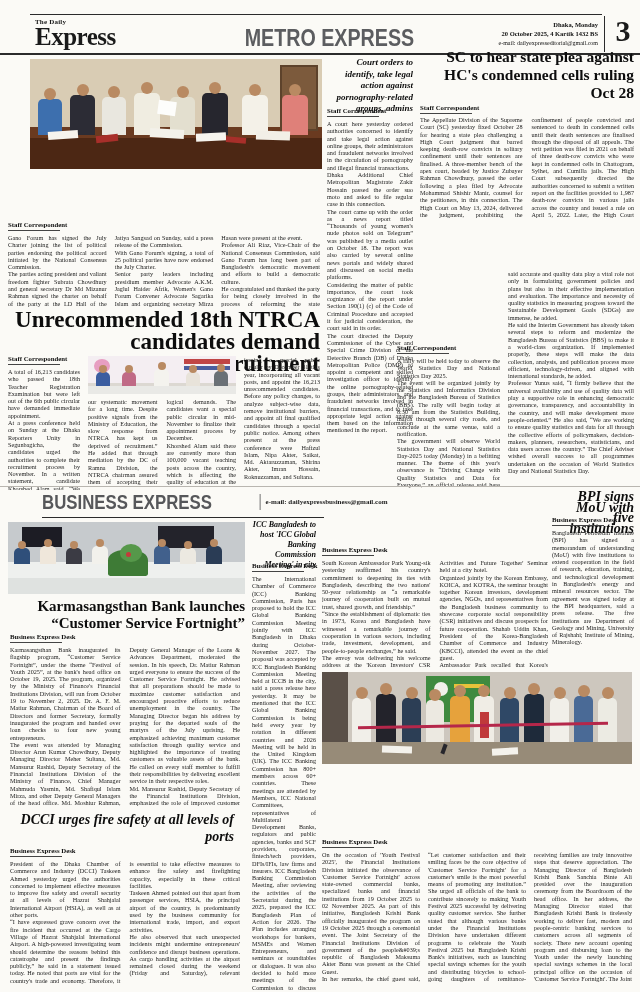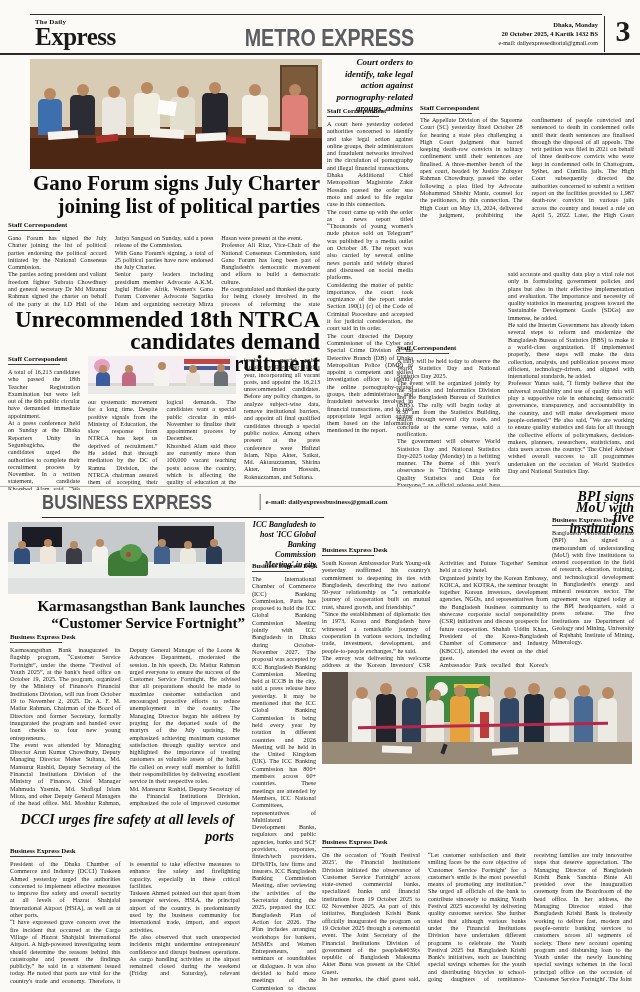--- a/index.html
+++ b/index.html
@@ -85,21 +85,20 @@
     <div class="p" style="left:212px;top:36px;width:26px;height:40px;background:#f4f1e8;"></div>
     <div class="p" style="left:252px;top:36px;width:26px;height:40px;background:#df8079;"></div>
     <div class="abs" style="left:18px;top:72px;width:30px;height:8px;background:#f6f4ee;transform:rotate(-4deg);"></div>
     <div class="abs" style="left:120px;top:70px;width:34px;height:9px;background:#f3f1ea;transform:rotate(3deg);"></div>
     <div class="abs" style="left:166px;top:74px;width:30px;height:8px;background:#f6f4ee;transform:rotate(-3deg);"></div>
     <div class="abs" style="left:226px;top:72px;width:34px;height:9px;background:#f2efe7;transform:rotate(2deg);"></div>
     <div class="abs" style="left:66px;top:76px;width:22px;height:7px;background:#a82f2a;transform:rotate(-6deg);"></div>
     <div class="abs" style="left:196px;top:78px;width:20px;height:6px;background:#a82f2a;transform:rotate(5deg);"></div>
     <div class="abs" style="left:128px;top:42px;width:18px;height:14px;background:#fdfdfb;transform:rotate(8deg);"></div>
   </div>
-  <div class="abs hl" style="left:8px;top:172px;width:312px;font-size:21px;line-height:23px;">Gano Forum signs July Charter joining list of political parties</div>
   <div class="abs byline" style="left:8px;top:221px;">Staff Correspondent</div>
   <div class="abs bodytxt cols3" style="left:8px;top:234px;width:312px;height:75px;">Gano Forum has signed the July Charter joining the list of political parties endorsing the political accord initiated by the National Consensus Commission.
 The parties acting president and valiant freedom fighter Subrata Chowdhury and general secretary Dr Md Mizanur Rahman signed the charter on behalf of the party at the LD Hall of the Jatiya Sangsad on Sunday, said a press release of the Commission.
 With Gano Forum's signing, a total of 25 political parties have now endorsed the July Charter.
 Senior party leaders including presidium member Advocate A.K.M. Jaglul Haider Afrik, Women's Gano Forum Convener Advocate Sagarika Islam and organizing secretary Mirza Hasan were present at the event.
 Professor Ali Riaz, Vice-Chair of the National Consensus Commission, said Gano Forum has long been part of Bangladesh's democratic movement and efforts to build a democratic culture.
 He congratulated and thanked the party for being closely involved in the process of reforming the state structure.
 Photography prints
 With Gano Forum's signing, a total of 25 political parties have now endorsed the July Charter.</div>
 
@@ -124,20 +123,21 @@
   <div class="abs bodytxt" style="left:244px;top:356px;width:76px;height:134px;">issuing a special public circular by December 31 this year, incorporating all vacant posts, and appoint the 16,213 unrecommended candidates. Before any policy changes, to analyze subject-wise data, remove institutional barriers, and appoint all final qualified candidates through a special public notice. Among others present at the press conference were Hafizul Islam, Nipa Akter, Saikat, Md. Aktaruzzaman, Shirina Akter, Imran Hossain, Roknuzzaman, and Sultana.</div>
 
   <div class="abs hl hl-it" style="left:327px;top:57px;width:86px;font-size:9px;line-height:11.5px;">Court orders to identify, take legal action against pornography-related groups, admins</div>
   <div class="abs byline" style="left:327px;top:107px;">Staff Correspondent</div>
   <div class="abs bodytxt" style="left:327px;top:120px;width:86px;height:370px;">A court here yesterday ordered authorities concerned to identify and take legal action against online groups, their administrators and fraudulent networks involved in the circulation of pornography and illegal financial transactions.
 Dhaka Additional Chief Metropolitan Magistrate Zakir Hossain passed the order suo moto and asked to file regular case in this connection.
 The court came up with the order as a news report titled “Thousands of young women's nude photos sold on Telegram” was published by a media outlet on October 18. The report was also carried by several online news portals and widely shared and discussed on social media platforms.
 Considering the matter of public importance, the court took cognizance of the report under Section 190(1) (c) of the Code of Criminal Procedure and accepted it for judicial consideration, the court said in its order.
 The court directed the Deputy Commissioner of the Cyber and Special Crime Division of the Detective Branch (DB) of Dhaka Metropolitan Police (DMP) to appoint a competent and skilled investigation officer to identify the online pornography-related groups, their administrators, and fraudulent networks involved in financial transactions, and to take appropriate legal action against them based on the information mentioned in the report.</div>
 
+  <div class="abs hl" style="left:420px;top:48px;width:214px;font-size:15.5px;line-height:18px;">SC to hear state plea against HC's condemned cells ruling Oct 28</div>
   <div class="abs byline" style="left:420px;top:104px;">Staff Correspondent</div>
   <div class="abs bodytxt cols2" style="left:420px;top:116px;width:214px;height:104px;">The Appellate Division of the Supreme Court (SC) yesterday fixed October 28 for hearing a state plea challenging a High Court judgment that barred keeping death-row convicts in solitary confinement until their sentences are finalised. A three-member bench of the apex court, headed by Justice Zubayer Rahman Chowdhury, passed the order following a plea filed by Advocate Mohammad Shishir Manir, counsel for the petitioners, in this connection. The High Court on May 13, 2024, delivered the judgment, prohibiting the confinement of people convicted and sentenced to death in condemned cells until their death sentences are finalised through the disposal of all appeals. The writ petition was filed in 2021 on behalf of three death-row convicts who were kept in condemned cells in Chattogram, Sylhet, and Cumilla jails. The High Court subsequently directed the authorities concerned to submit a written report on the facilities provided to 1,987 death-row convicts in various jails across the country and issued a rule on April 5, 2022. Later, the High Court made the rule absolute in its final judgment. Quoting the High Court verdict, Advocate Mohammad Shishir Manir earlier said that convicts cannot be termed as death-row prisoners and kept in condemned cells until their sentences are finalised.</div>
 
   <div class="abs byline" style="left:397px;top:344px;">Staff Correspondent</div>
   <div class="abs bodytxt" style="left:397px;top:357px;width:103px;height:132px;">A rally will be held today to observe the World Statistics Day and National Statistics Day 2025.
 The event will be organized jointly by the Statistics and Informatics Division and the Bangladesh Bureau of Statistics (BBS). The rally will begin today at 8:30 am from the Statistics Building, march through several city roads, and conclude at the same venue, said a notification.
 The government will observe World Statistics Day and National Statistics Day-2025 today (Monday) in a befitting manner. The theme of this year's observance is “Driving Change with Quality Statistics and Data for Everyone,” an official release said here yesterday.
 Chief Adviser Professor Muhammad Yunus issued a message on the eve of the day. In his message, the Chief Adviser</div>
   <div class="abs bodytxt" style="left:508px;top:270px;width:126px;height:219px;">said accurate and quality data play a vital role not only in formulating government policies and plans but also in their effective implementation and evaluation. The importance and necessity of quality statistics in measuring progress toward the Sustainable Development Goals (SDGs) are immense, he added.
 He said the Interim Government has already taken several steps to reform and modernize the Bangladesh Bureau of Statistics (BBS) to make it a world-class organization. If implemented properly, these steps will make the data collection, analysis, and publication process more efficient, technology-driven, and aligned with international standards, he added.

